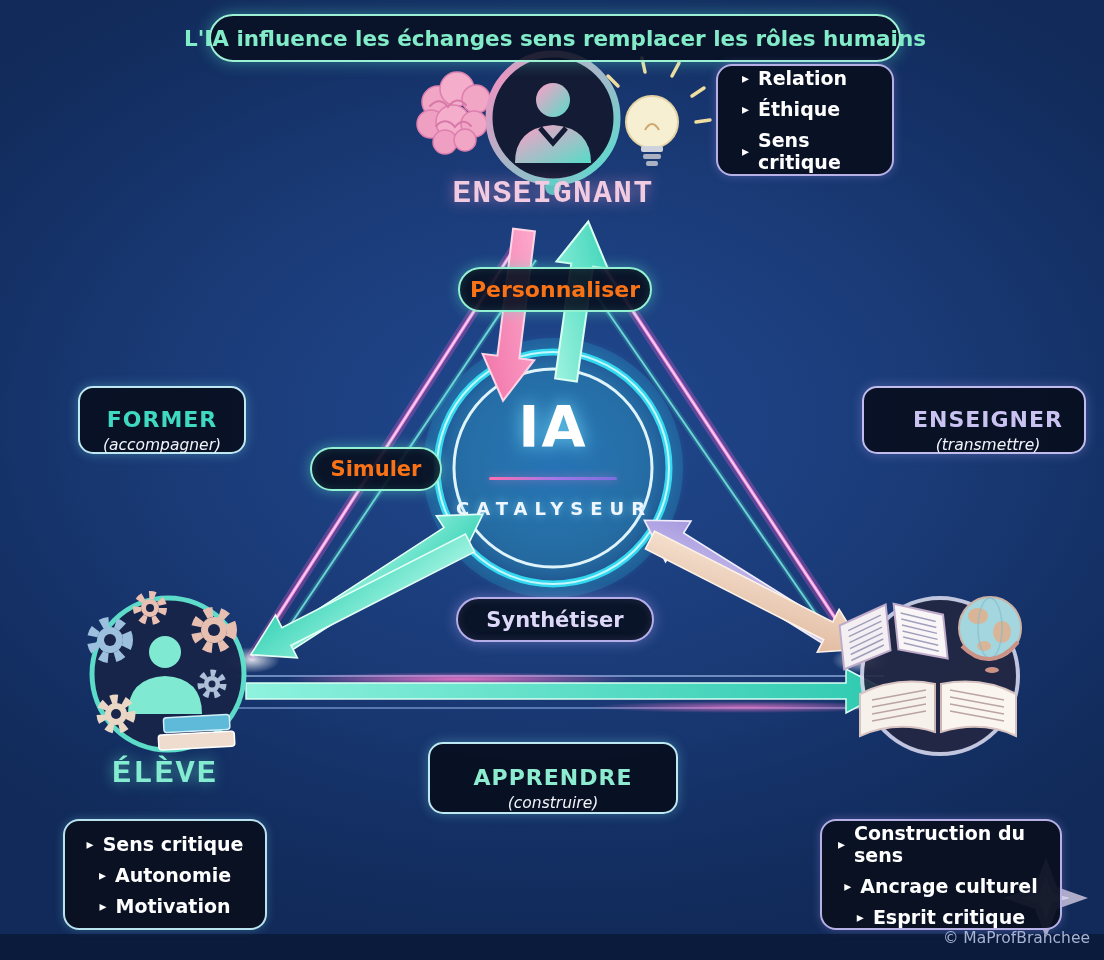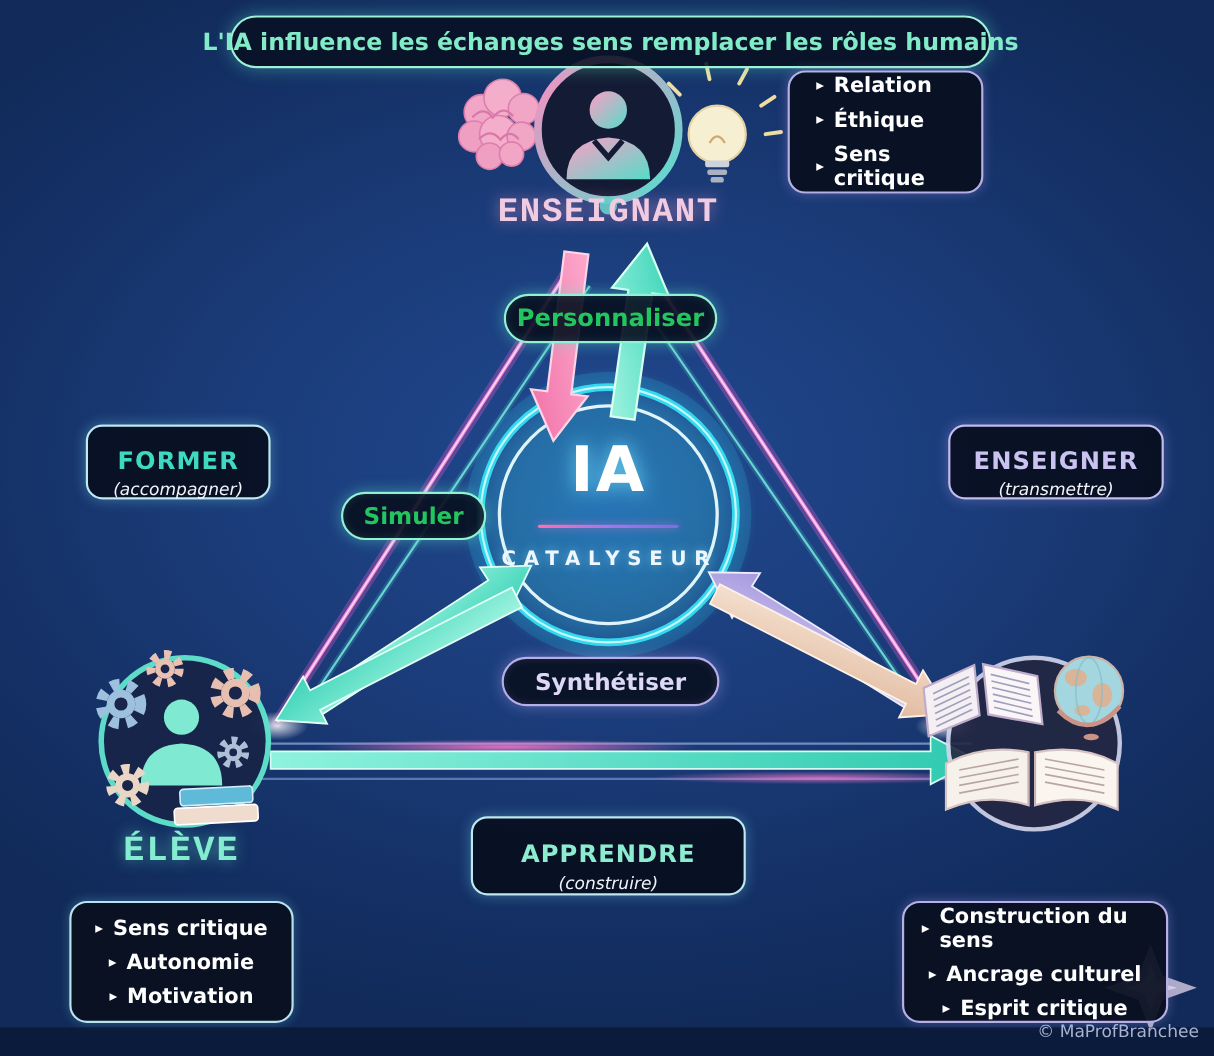--- a/index.html
+++ b/index.html
@@ -9,31 +9,31 @@
     background:
       radial-gradient(ellipse 760px 520px at 50% 44%, #20488f 0%, #1a3a76 52%, #143065 78%, #112a59 100%);
   }
   .svg-layer{position:absolute;left:0;top:0;}
   
   .pill{
     position:absolute;display:flex;align-items:center;justify-content:center;
     background:rgba(9,16,33,.92);border:2.5px solid;border-radius:26px;
     font-weight:bold;white-space:nowrap;
   }
-  .pill.mint{border-color:#94f0d3;box-shadow:0 0 14px rgba(90,235,205,.45), inset 0 0 8px rgba(90,235,205,.15);color:#22c55e;}
+  .pill.mint{border-color:#94f0d3;box-shadow:0 0 14px rgba(90,235,205,.45), inset 0 0 8px rgba(90,235,205,.15);color:#f97316;}
   .pill.lav{border-color:#b6aee8;box-shadow:0 0 14px rgba(170,160,235,.45), inset 0 0 8px rgba(170,160,235,.15);color:#ded8f8;}
   
   .rel-box{
     position:absolute;display:flex;flex-direction:column;align-items:center;justify-content:center;
     background:rgba(8,14,30,.92);border:2.5px solid;border-radius:15px;gap:4px;
   }
   .rel-box .rel-main{font-weight:bold;font-size:22px;letter-spacing:1px;margin-top:20px;}
   .rel-box .rel-sub{font-style:italic;font-size:15.5px;color:#f2f4fa;}
   .rel-box.mint{border-color:#bfe9f2;box-shadow:0 0 12px rgba(120,220,230,.35);}
-  .rel-box.lav{border-color:#c2bcee;box-shadow:0 0 12px rgba(170,160,235,.35);}
+  .rel-box.lav{border-color:#c2bcee;box-shadow:0 0 12px rgba(170,160,235,.35);padding-left:28px;}
   
   .bullet-box{
     position:absolute;display:flex;flex-direction:column;justify-content:center;
     background:rgba(9,15,31,.93);border:2px solid;border-radius:16px;
     gap:9px;padding:10px 16px;box-sizing:border-box;
   }
   .bullet-box.lav{border-color:#b6b0e6;box-shadow:0 0 10px rgba(160,150,230,.35);}
   .bullet-box.mint{border-color:#b9e2ef;box-shadow:0 0 10px rgba(120,210,230,.3);}
   .bullet-row{display:flex;align-items:center;gap:9px;font-size:19px;font-weight:bold;color:#ffffff;}
   .bullet-row .b-icon{font-size:14px;color:#ffffff;line-height:1;}

